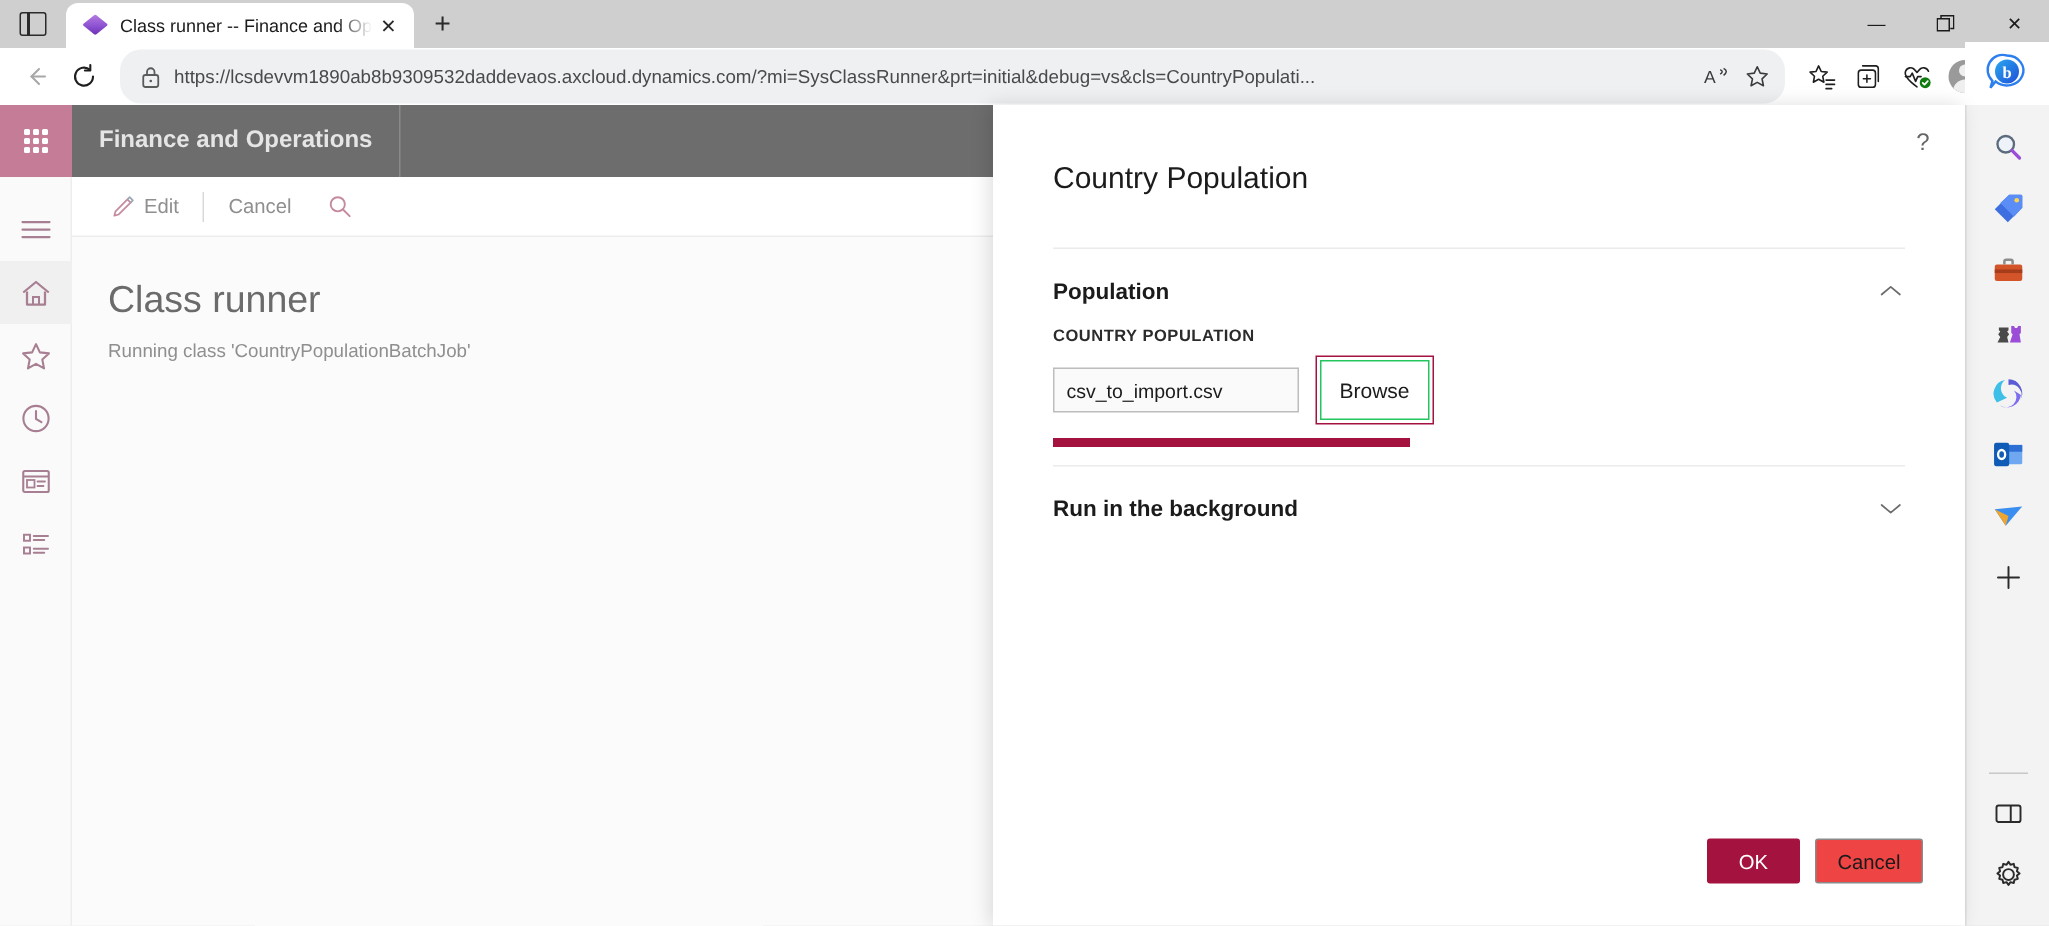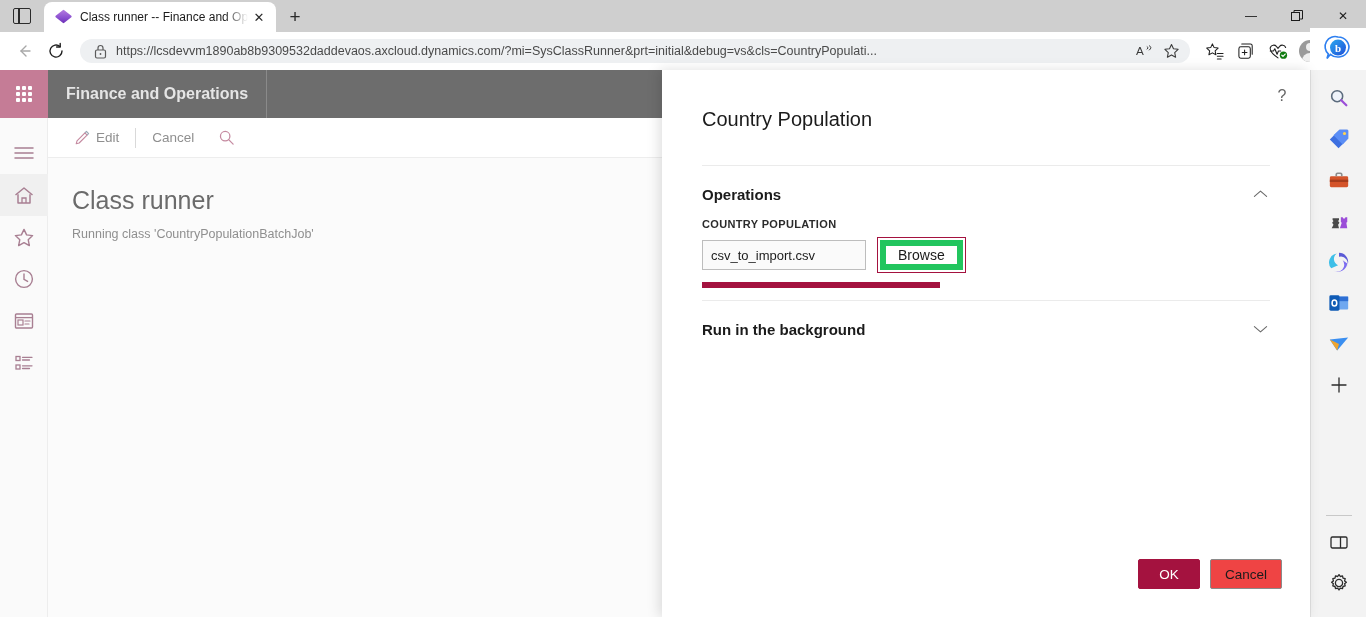--- a/index.html
+++ b/index.html
@@ -85,21 +85,21 @@
     display: flex; align-items: center;
     padding: 0 8px;
   }
   .tb-icon {
     width: 32px; height: 32px; border-radius: 4px;
     display: flex; align-items: center; justify-content: center;
     color: #5f5f5f; flex: 0 0 auto;
   }
   .tb-icon.dark { color: #1f1f1f; }
   .omnibox {
-    flex: 1 1 auto; height: 24px; margin: 0 8px;
+    flex: 1 1 auto; height: 36px; margin: 0 8px;
     background: #eef0f2; border-radius: 14px;
     display: flex; align-items: center; padding: 0 6px 0 10px;
     min-width: 0;
   }
   .lock-icon { width: 20px; height: 20px; display:flex; align-items:center; justify-content:center; flex:0 0 20px; }
   .url-text {
     flex: 1 1 auto; font-size: 12.5px; color: #4a4a4a;
     white-space: nowrap; overflow: hidden; text-overflow: clip;
     padding-left: 6px;
   }
@@ -241,23 +241,23 @@
   .field-desc { font-size: 12.5px; color: #3b3b3b; margin-bottom: 10px; }
   .file-row { display: flex; align-items: center; gap: 14px; }
   .file-input {
     width: 164px; height: 30px;
     border: 1px solid #bdbdbd; background: #fafafa;
     font-size: 13px; color: #1b1b1b;
     padding: 0 8px; font-family: "Liberation Sans", sans-serif;
     border-radius: 0;
   }
   .browse-btn {
-    height: 30px; padding: 0 12px;
+    height: 40px; padding: 0 12px;
     background: #ffffff;
-    border: 6px solid #22c55e;
+    border: 1px solid #22c55e;
     outline: 1px solid #a4123f; outline-offset: 2px;
     font-size: 14px; color: #1b1b1b;
     font-family: "Liberation Sans", sans-serif;
     border-radius: 0;
   }
   .progress-track {
     margin-top: 12px; width: 238px; height: 6px; background: #ffffff;
   }
   .progress-fill { height: 6px; background: #a4123f; width: 100%; }
   .dlg-footer {
@@ -552,21 +552,21 @@
     </div>
   </div>
 
   <div class="dialog">
     <div class="dlg-help">?</div>
     <div class="dlg-title">Country Population</div>
 
     <div class="dlg-scroll">
       <div class="section" style="margin-top:34px">
         <div class="section-head">
-          <span class="st">Operations</span>
+          <span class="st">Population</span>
           <span class="chev">
             <svg width="15" height="10" viewBox="0 0 16 10">
               <path d="M1.5 7.5 L8 2 L14.5 7.5" fill="none" stroke="#6b6b6b" stroke-width="1.2" stroke-linecap="round" stroke-linejoin="round"></path>
             </svg>
           </span>
         </div>
 
         <div class="field-group">
           <div class="field-label">COUNTRY POPULATION</div>
           <div class="file-row">

